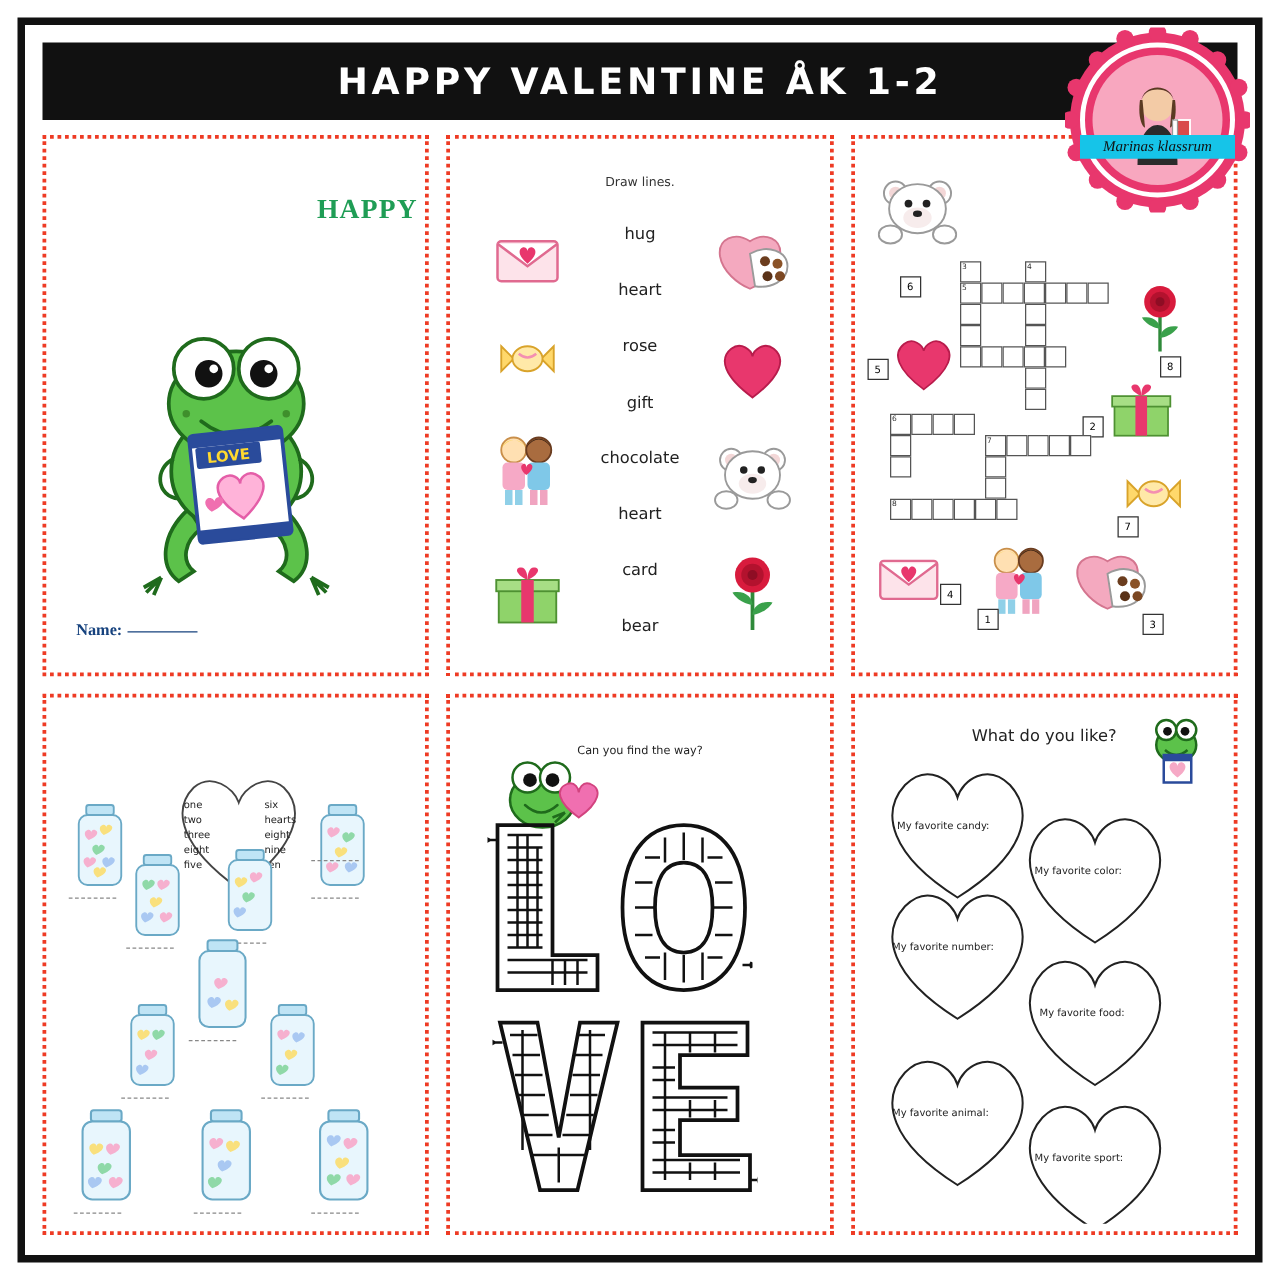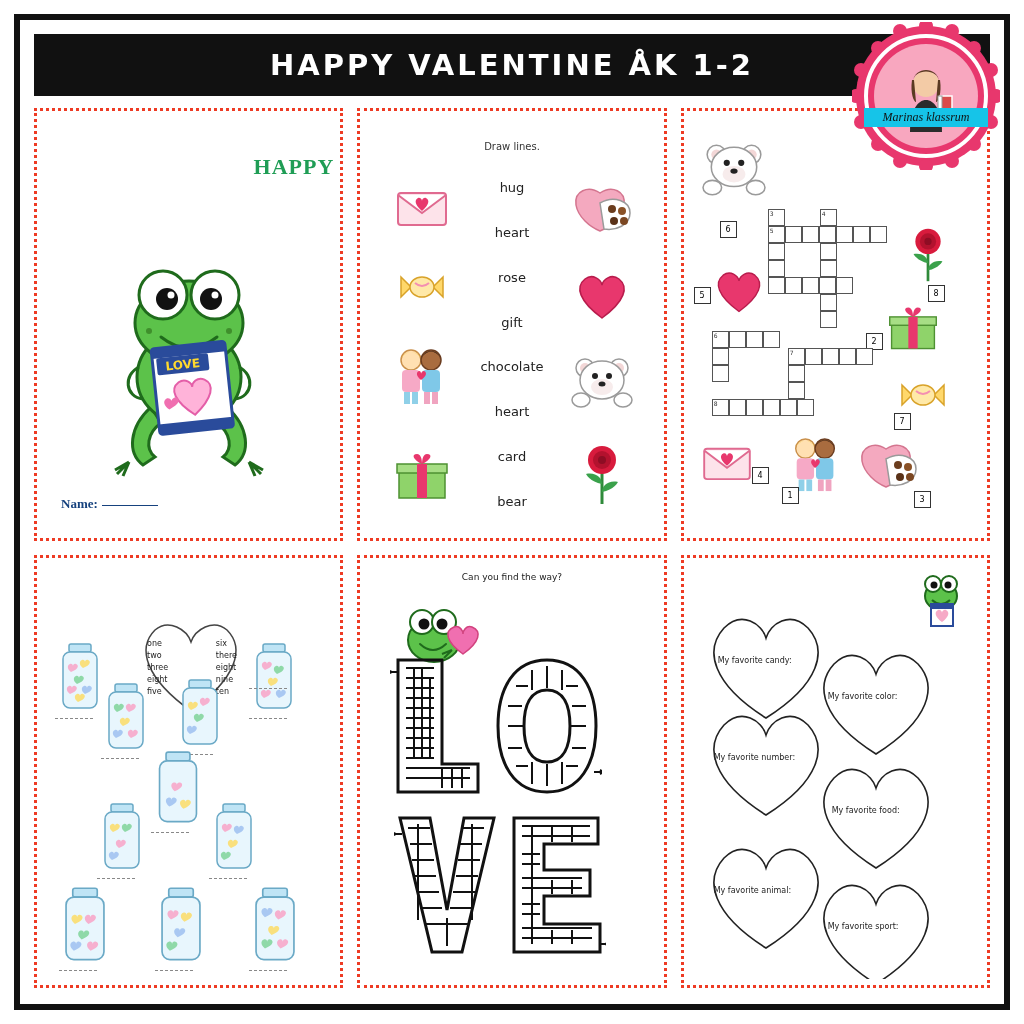--- a/index.html
+++ b/index.html
@@ -201,21 +201,21 @@
     position: absolute;
     border-bottom: 1px dashed #888;
     width: 38px;
   }
 
   
   .maze-instr {
     text-align: center;
     font-size: 9px;
     color: #222;
-    margin-top: 8px;
+    margin-top: 32px;
     font-family: "DejaVu Sans", sans-serif;
   }
 
   
   .like-title {
     text-align: center;
     font-size: 13px;
     color: #222;
     margin-top: 18px;
     font-family: "DejaVu Sans", sans-serif;
@@ -591,21 +591,21 @@
           <div class="num-cols">
             <div>
               <div>one</div>
               <div>two</div>
               <div>three</div>
               <div>eight</div>
               <div>five</div>
             </div>
             <div>
               <div>six</div>
-              <div>there</div>
+              <div>hearts</div>
               <div>eight</div>
               <div>nine</div>
               <div>ten</div>
             </div>
           </div>
         </div>
 
         <div>
 
           <div style="position:absolute;left:14px;top:78px">
@@ -800,20 +800,21 @@
               <path d="M26 12 v118 M46 12 v16 M66 12 v16 M46 66 v14 M66 66 v14 M46 116 v14 M66 116 v14"></path>
             </g>
             <path d="M94 130 h10 M100 128 l4 2 -4 2" stroke="#111" stroke-width="2" fill="none"></path>
           </svg>
         </div>
       </div>
     </div>
 
     <div class="sheet">
       <div class="sheet-inner">
+        <div class="like-title">What do you like?</div>
 
         <div style="position:absolute;right:16px;top:10px">
           <svg width="46" height="54" viewBox="0 0 46 54">
             <ellipse cx="22" cy="22" rx="16" ry="14" fill="#5cc24a" stroke="#1f6b1c" stroke-width="2"></ellipse>
             <circle cx="14" cy="10" r="8" fill="#fff" stroke="#1f6b1c" stroke-width="2"></circle>
             <circle cx="30" cy="10" r="8" fill="#fff" stroke="#1f6b1c" stroke-width="2"></circle>
             <circle cx="15" cy="11" r="3.5" fill="#111"></circle>
             <circle cx="29" cy="11" r="3.5" fill="#111"></circle>
             <path d="M13 26 Q22 34 31 26" stroke="#1f6b1c" stroke-width="2" fill="none"></path>
             <rect x="12" y="30" width="22" height="22" fill="#fff" stroke="#2a4b9b" stroke-width="2"></rect>

